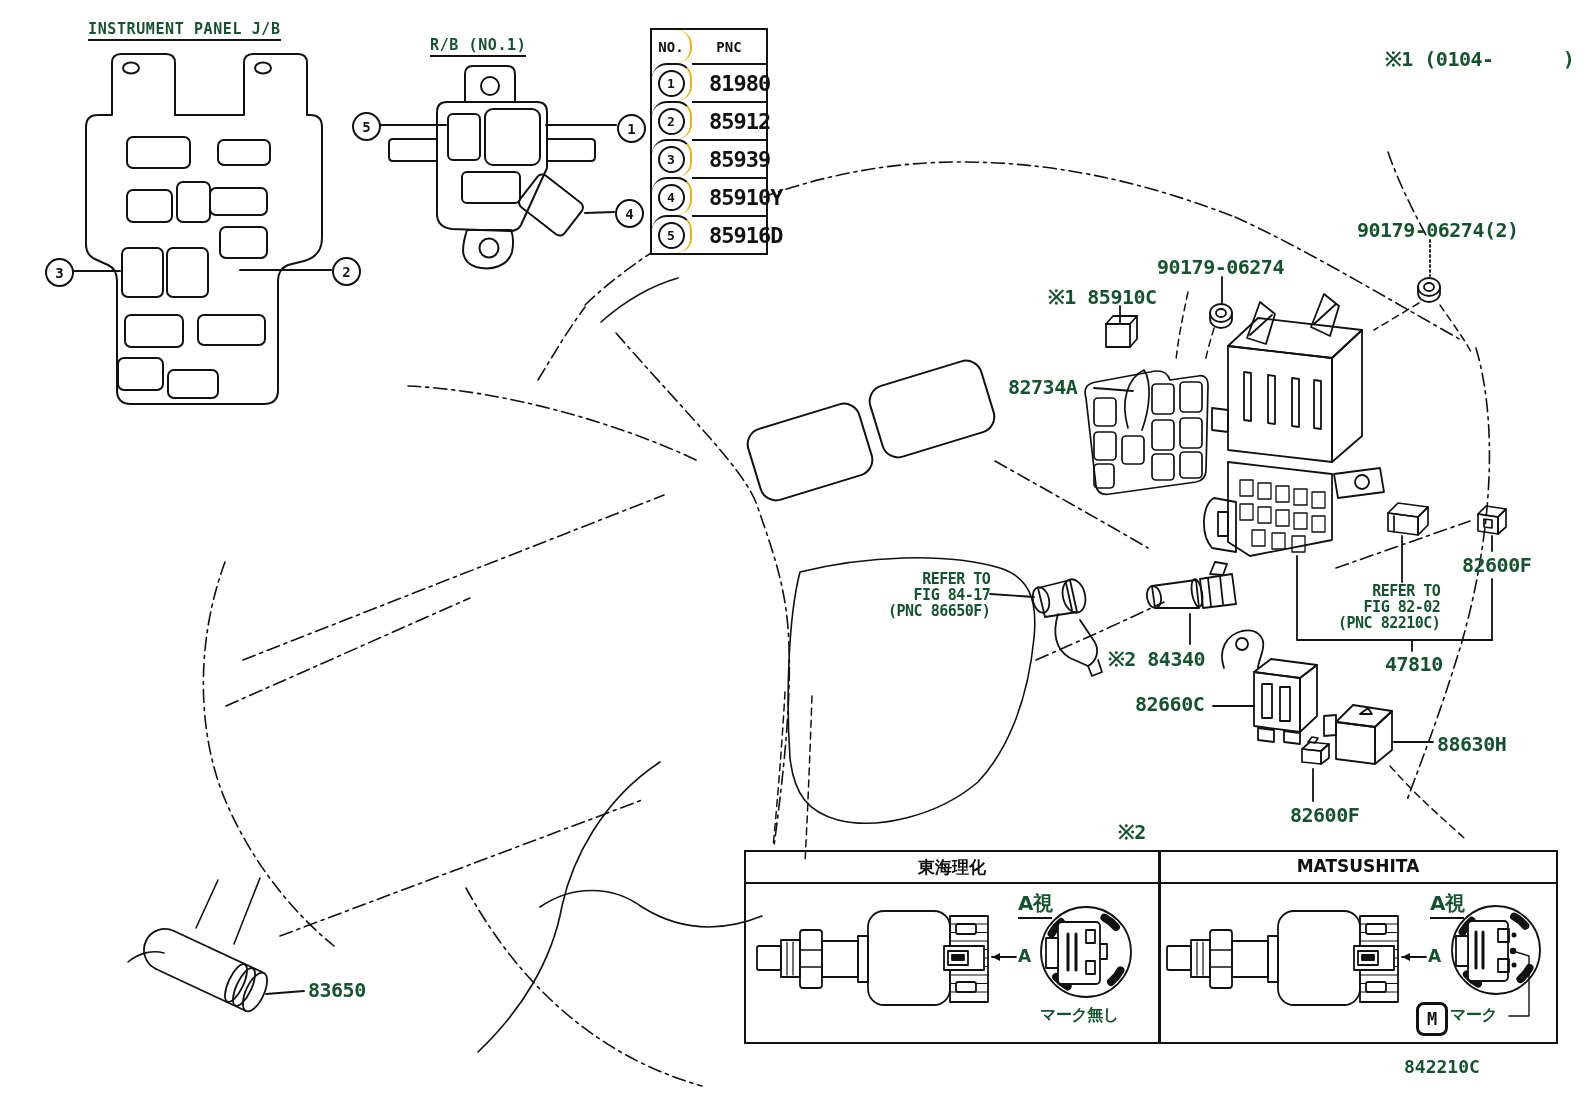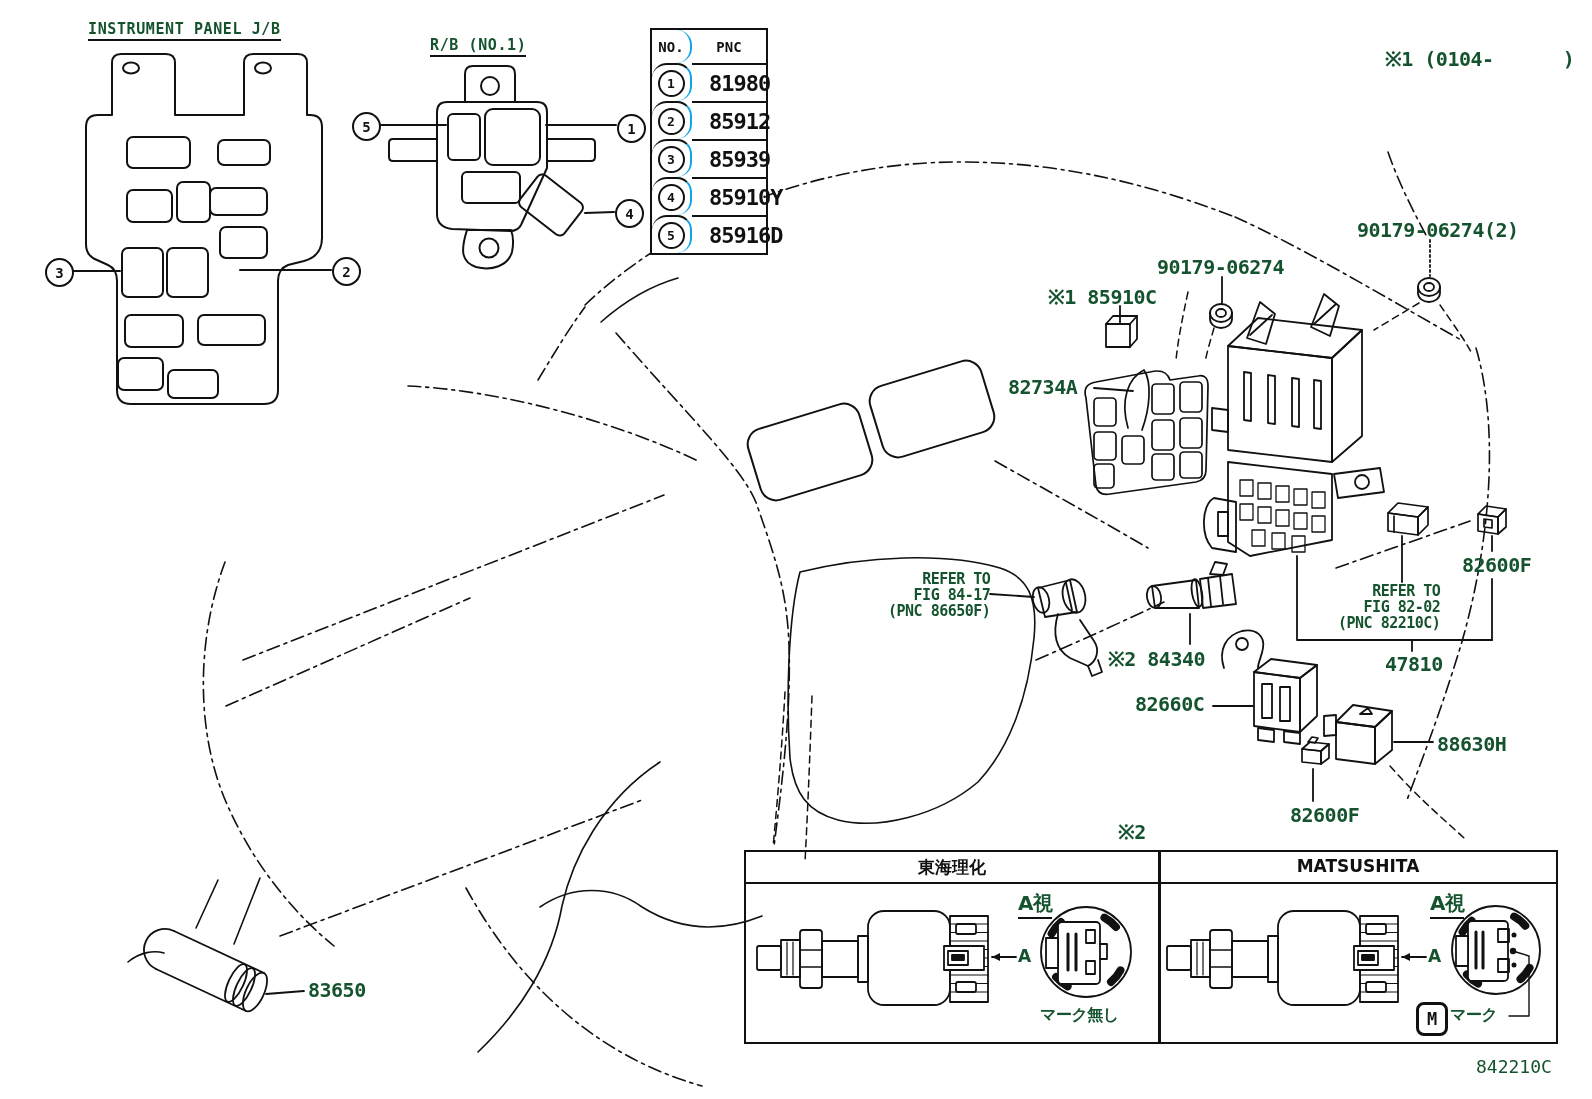--- a/index.html
+++ b/index.html
@@ -15,21 +15,21 @@
   .lbl.cjk{font-family:"DejaVu Sans","Liberation Sans",sans-serif;font-weight:bold;}
   .lbl.aview{font-size:20px;border-bottom:2px solid #111;padding-bottom:0px;font-family:"DejaVu Sans",sans-serif;}
   .callout{position:absolute;width:25px;height:25px;border:2px solid #111;border-radius:50%;
            background:#fff;display:flex;align-items:center;justify-content:center;
            font-size:14px;font-weight:bold;z-index:2;}
   
   .pnc-table{position:absolute;left:650px;top:28px;z-index:2;border:2.5px solid #111;background:#fff;
              display:grid;grid-template-columns:40px 74px;}
   .pnc-cell{border-top:2px solid #111;display:flex;align-items:center;}
   .pnc-cell.first{border-top:none;}
-  .pnc-cell.noc{justify-content:center;border-right:2px solid #0ea5e9;height:36px;border-radius:15px;}
+  .pnc-cell.noc{justify-content:center;border-right:2px solid #eab308;height:36px;border-radius:15px;}
   .pnc-cell.hdr{height:33px;justify-content:center;font-weight:bold;font-size:14px;}
   .pnc-val{font-size:22px;font-weight:bold;letter-spacing:-1px;padding-left:17px;}
   .ccirc{width:23px;height:23px;border:2px solid #111;border-radius:50%;display:flex;
          align-items:center;justify-content:center;font-size:13px;font-weight:bold;}
   
   .cmp-table{position:absolute;left:744px;top:850px;width:810px;height:190px;border:2.5px solid #111;z-index:2;}
   .cmp-head{position:absolute;left:0;top:0;width:100%;height:30px;border-bottom:2.5px solid #111;}
   .cmp-div{position:absolute;left:412px;top:0;width:2.5px;height:100%;background:#111;}
   .cmp-h{position:absolute;top:4px;font-size:17px;font-weight:bold;text-align:center;
          font-family:"DejaVu Sans","Liberation Sans",sans-serif;}
@@ -348,21 +348,21 @@
     <div class="lbl small" style="position:static;">REFER TO</div>
     <div class="lbl small" style="position:static;">FIG 84-17</div>
     <div class="lbl small" style="position:static;">(PNC 86650F)</div>
   </div>
   <div style="position:absolute;left:1338px;top:583px;">
     <div class="lbl small" style="position:static;">REFER TO</div>
     <div class="lbl small" style="position:static;">FIG 82-02</div>
     <div class="lbl small" style="position:static;">(PNC 82210C)</div>
   </div>
 
-  <div class="lbl plain" style="left:1476px;top:1056px;">842210C</div>
+  <div class="lbl plain" style="left:1404px;top:1056px;font-weight:bold;">842210C</div>
 </div>
 
 <div class="pnc-table">
   <div class="pnc-cell hdr first noc">NO.</div>
   <div class="pnc-cell hdr first">PNC</div>
 
   <div class="pnc-cell noc">
         <span class="ccirc">1</span>
       </div>
   <div class="pnc-cell">

